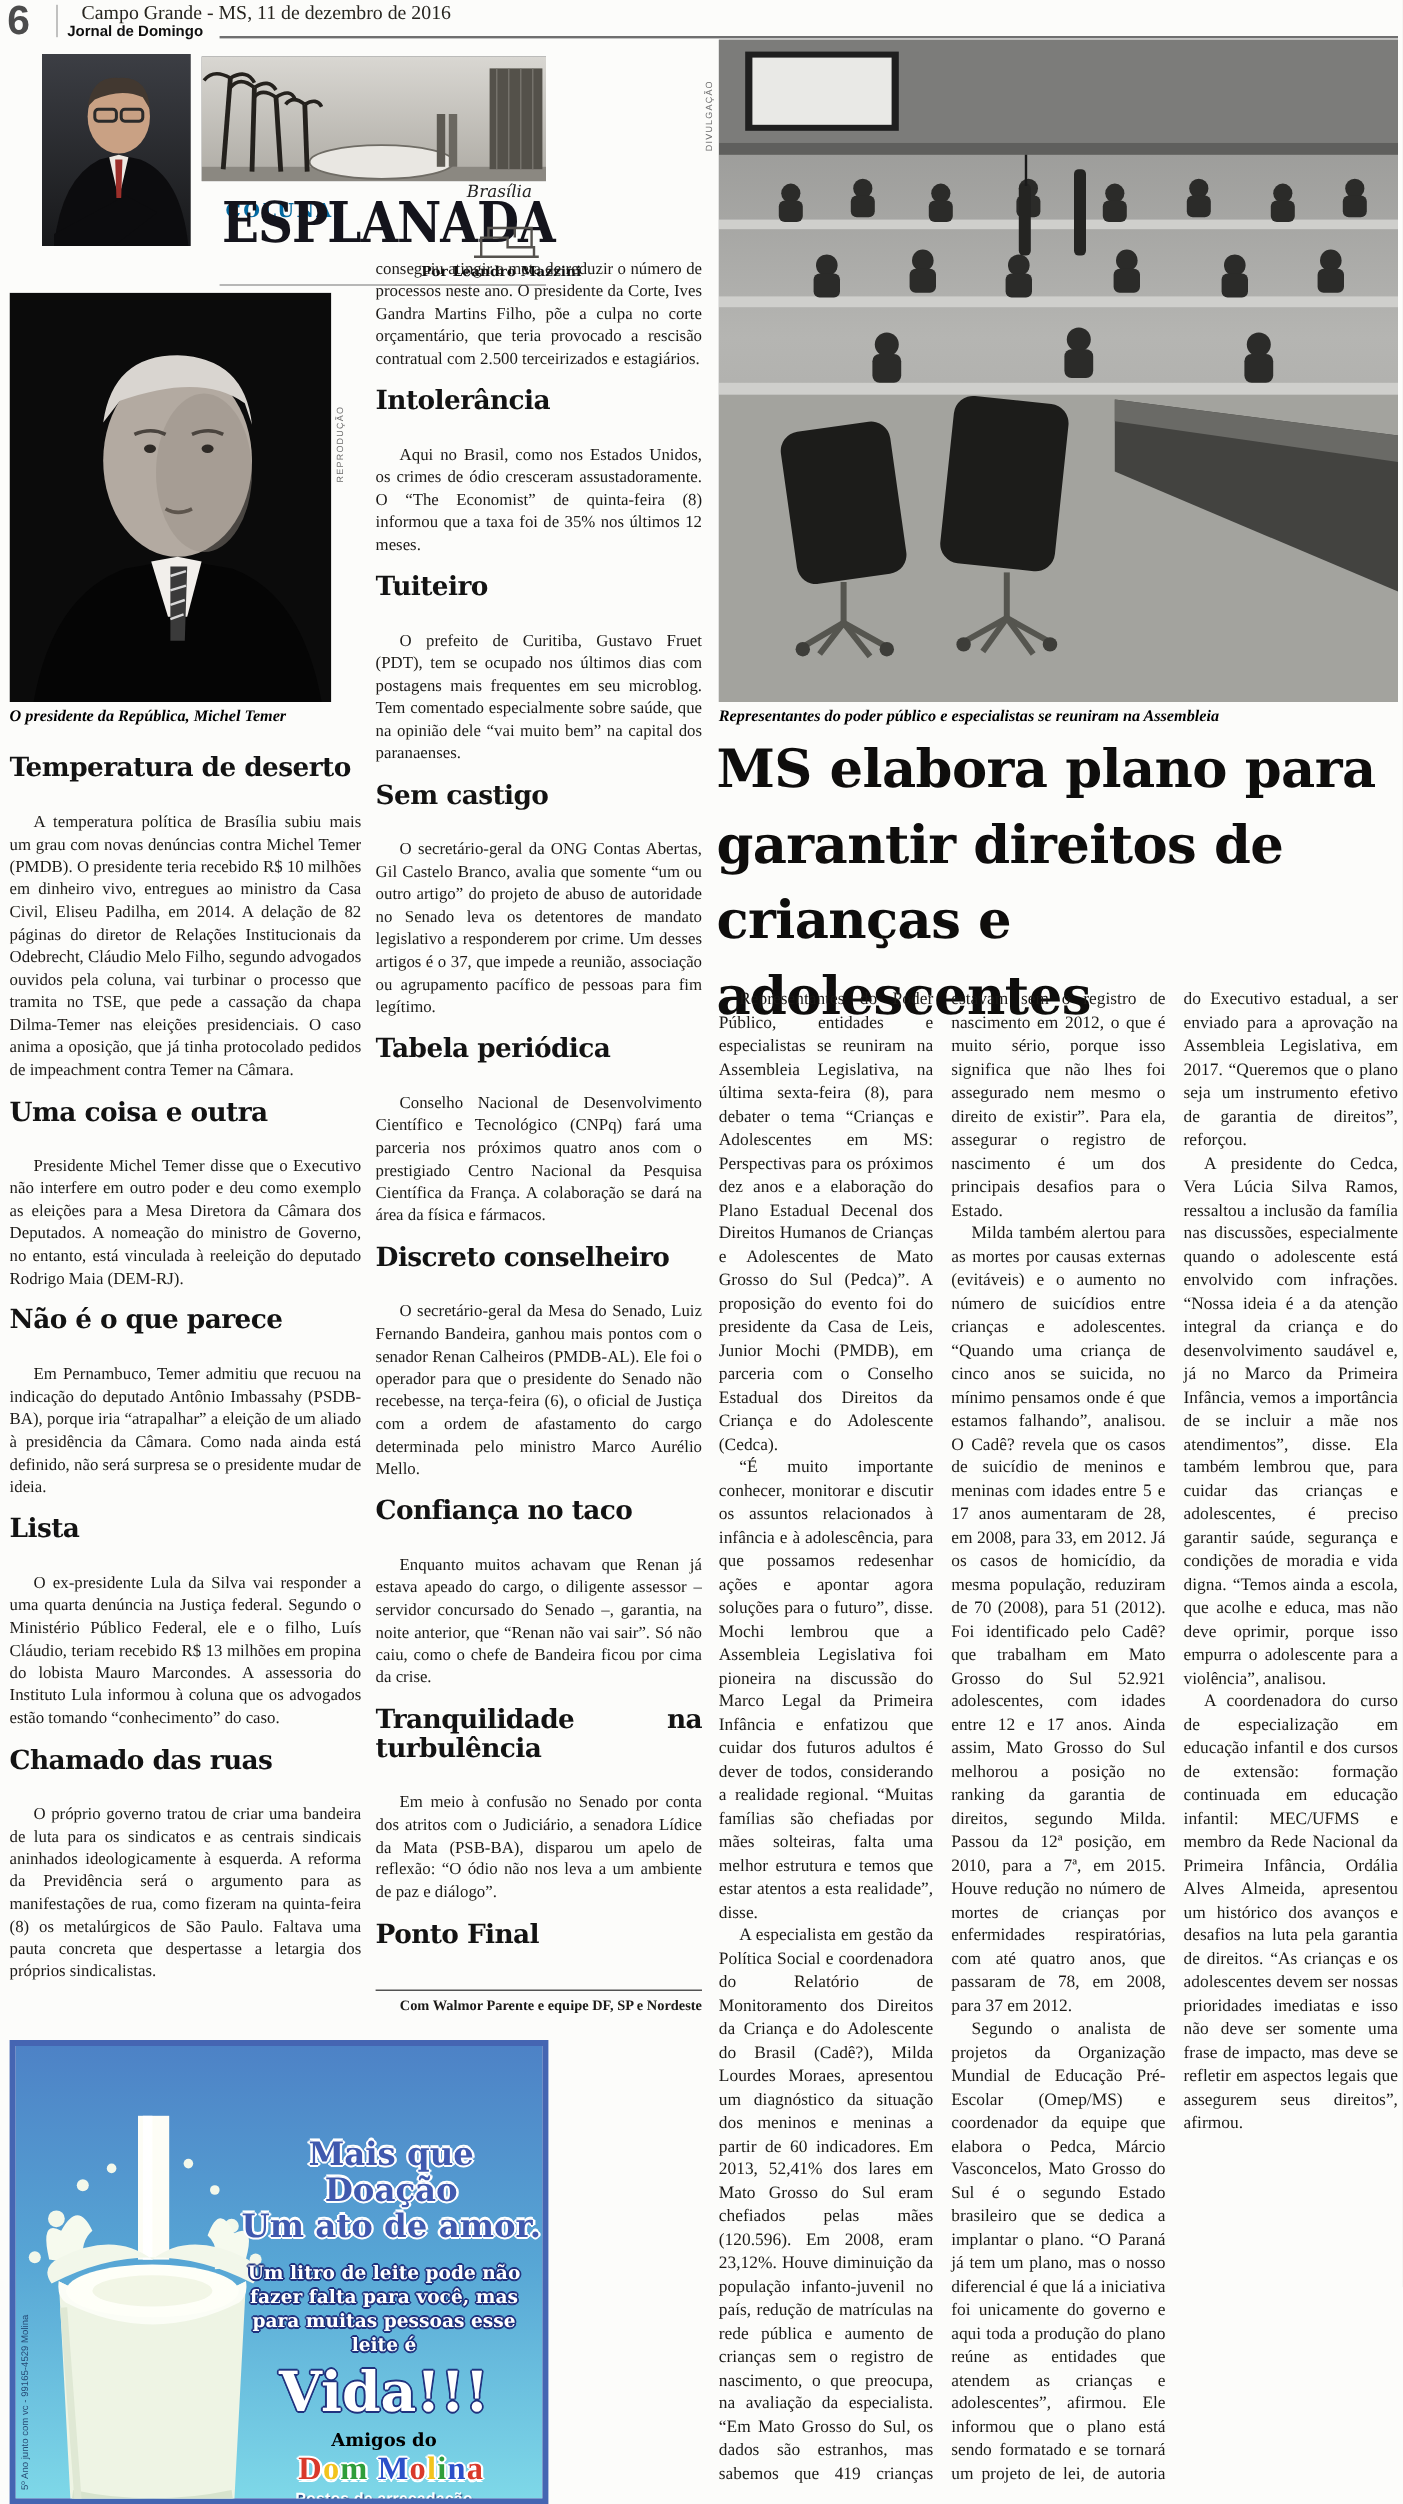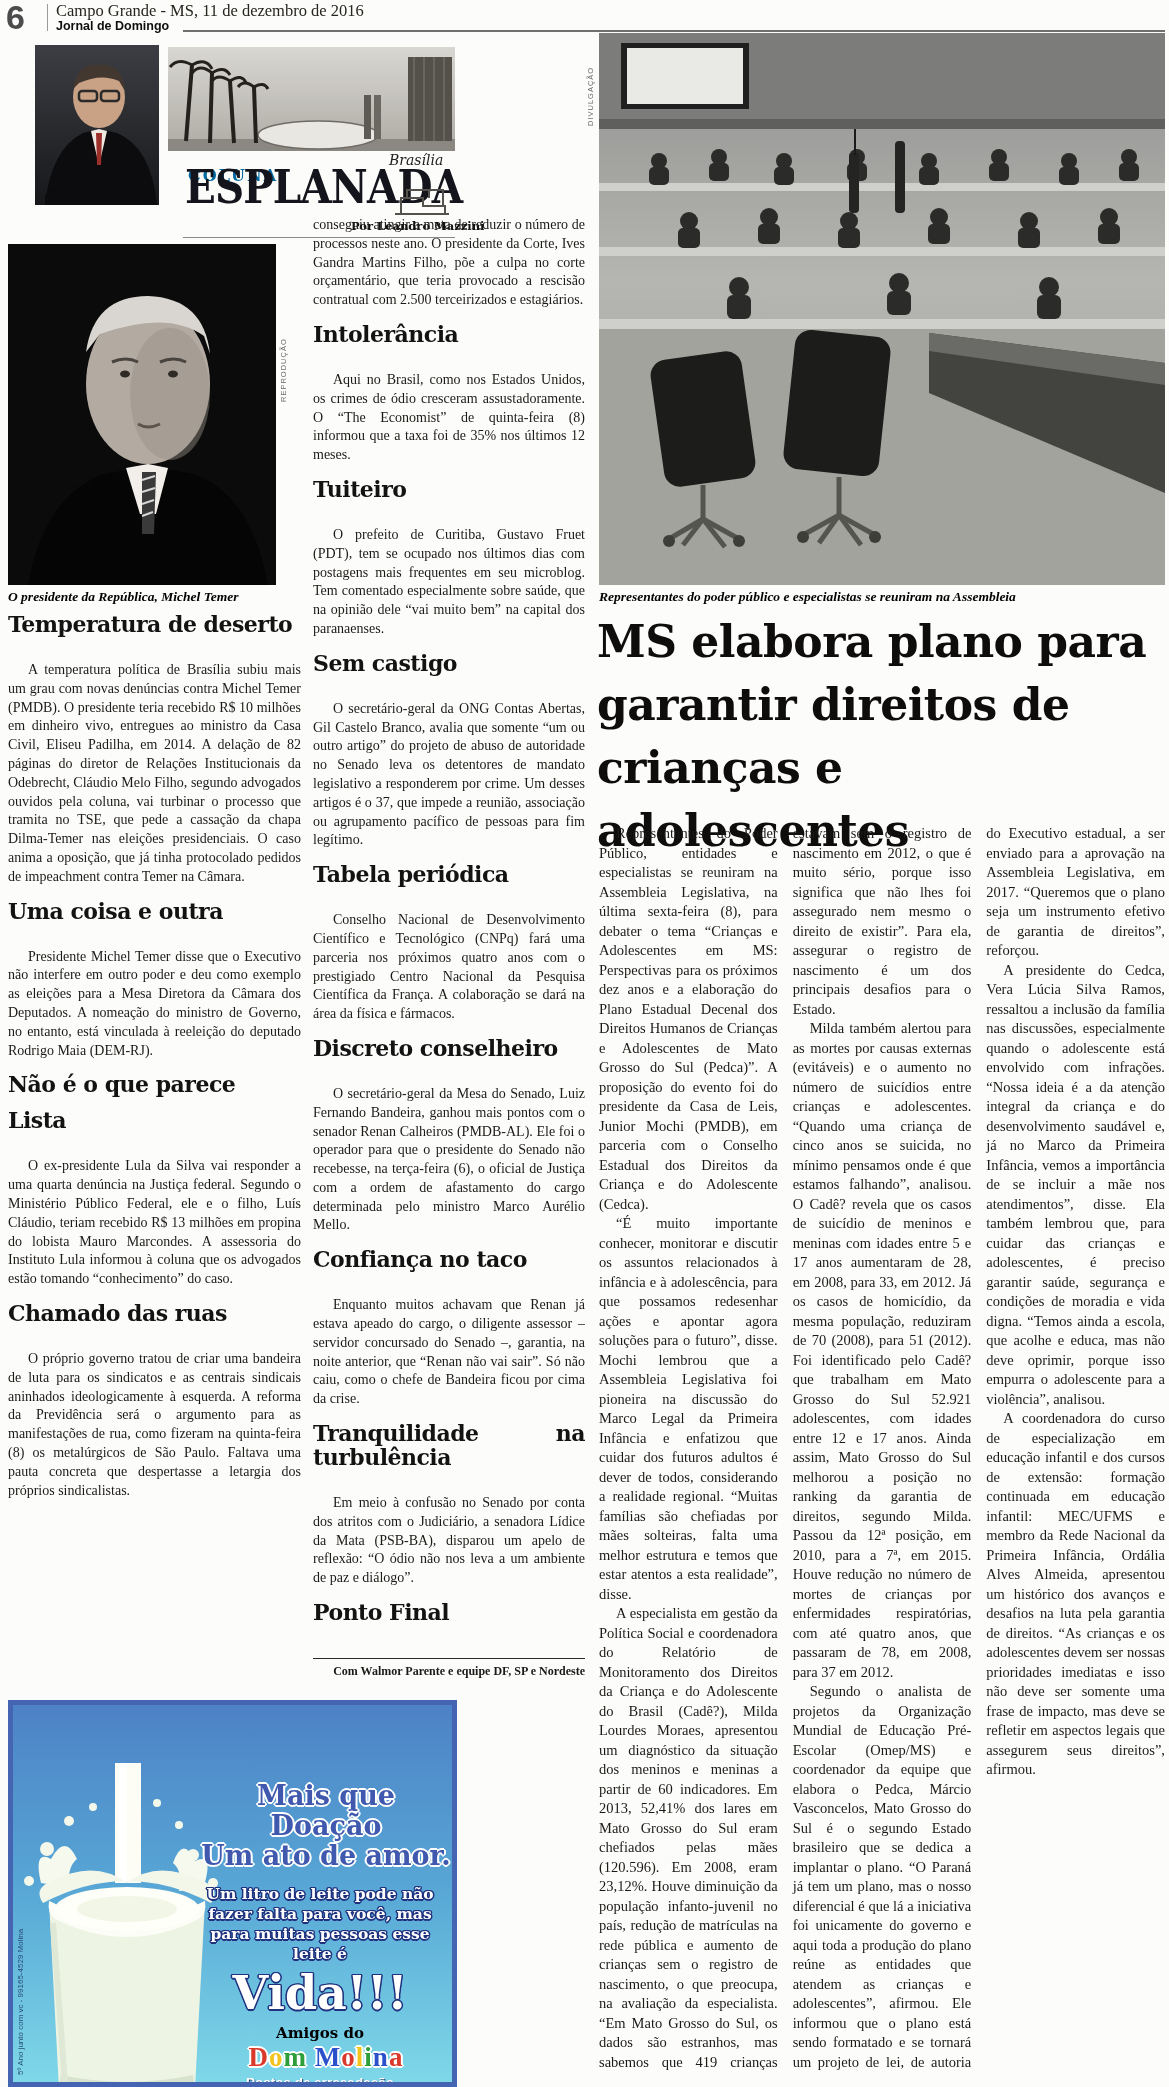--- a/index.html
+++ b/index.html
@@ -7,21 +7,21 @@
   #page {
     position:relative; width:1169px; height:2087px; margin:0 auto;
     background:#fcfcfa; overflow:hidden; color:#161413;
     font-family:"Liberation Serif", serif;
   }
   .abs { position:absolute; }
 
   
   .page-num { left:6px; top:-2px; font:bold 34px "Liberation Sans", sans-serif; color:#4c4c4c; }
   .hdr-divider { left:47px; top:4px; width:1px; height:27px; background:#9a9a9a; }
-  .hdr-date { left:56px; top:1px; font-size:16.5px; color:#27251f; }
+  .hdr-date { left:68px; top:1px; font-size:16.5px; color:#27251f; }
   .hdr-paper { left:56px; top:19px; font:bold 12.5px "Liberation Sans", sans-serif; color:#0f0f0f; }
   .hdr-rule { left:183px; top:30px; width:982px; height:2px; background:#6f6f6f; }
 
   
   .photo { background:#888; overflow:hidden; }
   .mazzini-photo { left:35px; top:45px; width:124px; height:160px; }
   .brasilia-photo { left:168px; top:47px; width:287px; height:104px; }
   .coluna-kicker { left:188px; top:166px; font:bold 16px "DejaVu Serif", serif; letter-spacing:2px; color:#0369a1; }
   .esplanada-logo { left:185px; top:163px; font:bold 47px/47px "DejaVu Serif", serif; letter-spacing:-1px;
                     transform:scaleX(0.86); transform-origin:left center; color:#14141c; }
@@ -38,21 +38,21 @@
   .divulgacao { left:586px; top:36px; height:90px; }
   .photo-caption { font:bold italic 13.5px "Liberation Serif", serif; color:#000000; }
   .temer-caption { left:8px; top:589px; width:290px; }
   .assembly-caption { left:599px; top:589px; width:566px; }
 
   
   .esp-col { text-align:justify; font-size:14px; line-height:18.8px; color:#1c1a17; overflow:hidden; }
   .esp-col p { text-indent:20px;margin-top:25px; }
   .esp-col .lead { text-indent:0; }
   .esp-col h3 { font:bold 22px/24px "DejaVu Serif", serif; letter-spacing:-0.5px; margin:12px 0 5px; color:#131313; }
-  .esp-col .section:first-child h3 { margin-top:0; }
+  .esp-col .section:first-child h3 { margin-top:16px; }
   .esp-col1 { left:8px; top:612px; width:293px; height:1078px; }
   .esp-col2 { left:313px; top:191px; width:272px; height:1458px; }
   .esp-footer { left:313px; top:1658px; width:272px; border-top:1.5px solid #2a2a2a; padding-top:5px;
                 font:bold 12px "Liberation Serif", serif; text-align:right; color:#1c1a17; }
 
   
   .assembly-photo { left:599px; top:33px; width:566px; height:552px; }
   .headline { left:597px; top:610px; width:572px; font:bold 44px/63px "DejaVu Serif", serif;
               letter-spacing:-0.5px; color:#0e0d0c; }
   .article-body { left:599px; top:824px; width:566px; height:1258px;
@@ -195,20 +195,21 @@
     <div class="section">
       <h3>Temperatura de deserto</h3>
       <p>A temperatura política de Brasília subiu mais um grau com novas denúncias contra Michel Temer (PMDB). O presidente teria recebido R$ 10 milhões em dinheiro vivo, entregues ao ministro da Casa Civil, Eliseu Padilha, em 2014. A delação de 82 páginas do diretor de Relações Institucionais da Odebrecht, Cláudio Melo Filho, segundo advogados ouvidos pela coluna, vai turbinar o processo que tramita no TSE, que pede a cassação da chapa Dilma-Temer nas eleições presidenciais. O caso anima a oposição, que já tinha protocolado pedidos de impeachment contra Temer na Câmara.</p>
     </div>
     <div class="section">
       <h3>Uma coisa e outra</h3>
       <p>Presidente Michel Temer disse que o Executivo não interfere em outro poder e deu como exemplo as eleições para a Mesa Diretora da Câmara dos Deputados. A nomeação do ministro de Governo, no entanto, está vinculada à reeleição do deputado Rodrigo Maia (DEM-RJ).</p>
     </div>
     <div class="section">
       <h3>Não é o que parece</h3>
+      <p>Em Pernambuco, Temer admitiu que recuou na indicação do deputado Antônio Imbassahy (PSDB-BA), porque iria “atrapalhar” a eleição de um aliado à presidência da Câmara. Como nada ainda está definido, não será surpresa se o presidente mudar de ideia.</p>
     </div>
     <div class="section">
       <h3>Lista</h3>
       <p>O ex-presidente Lula da Silva vai responder a uma quarta denúncia na Justiça federal. Segundo o Ministério Público Federal, ele e o filho, Luís Cláudio, teriam recebido R$ 13 milhões em propina do lobista Mauro Marcondes. A assessoria do Instituto Lula informou à coluna que os advogados estão tomando “conhecimento” do caso.</p>
     </div>
     <div class="section">
       <h3>Chamado das ruas</h3>
       <p>O próprio governo tratou de criar uma bandeira de luta para os sindicatos e as centrais sindicais aninhados ideologicamente à esquerda. A reforma da Previdência será o argumento para as manifestações de rua, como fizeram na quinta-feira (8) os metalúrgicos de São Paulo. Faltava uma pauta concreta que despertasse a letargia dos próprios sindicalistas.</p>
     </div>
   </div>

